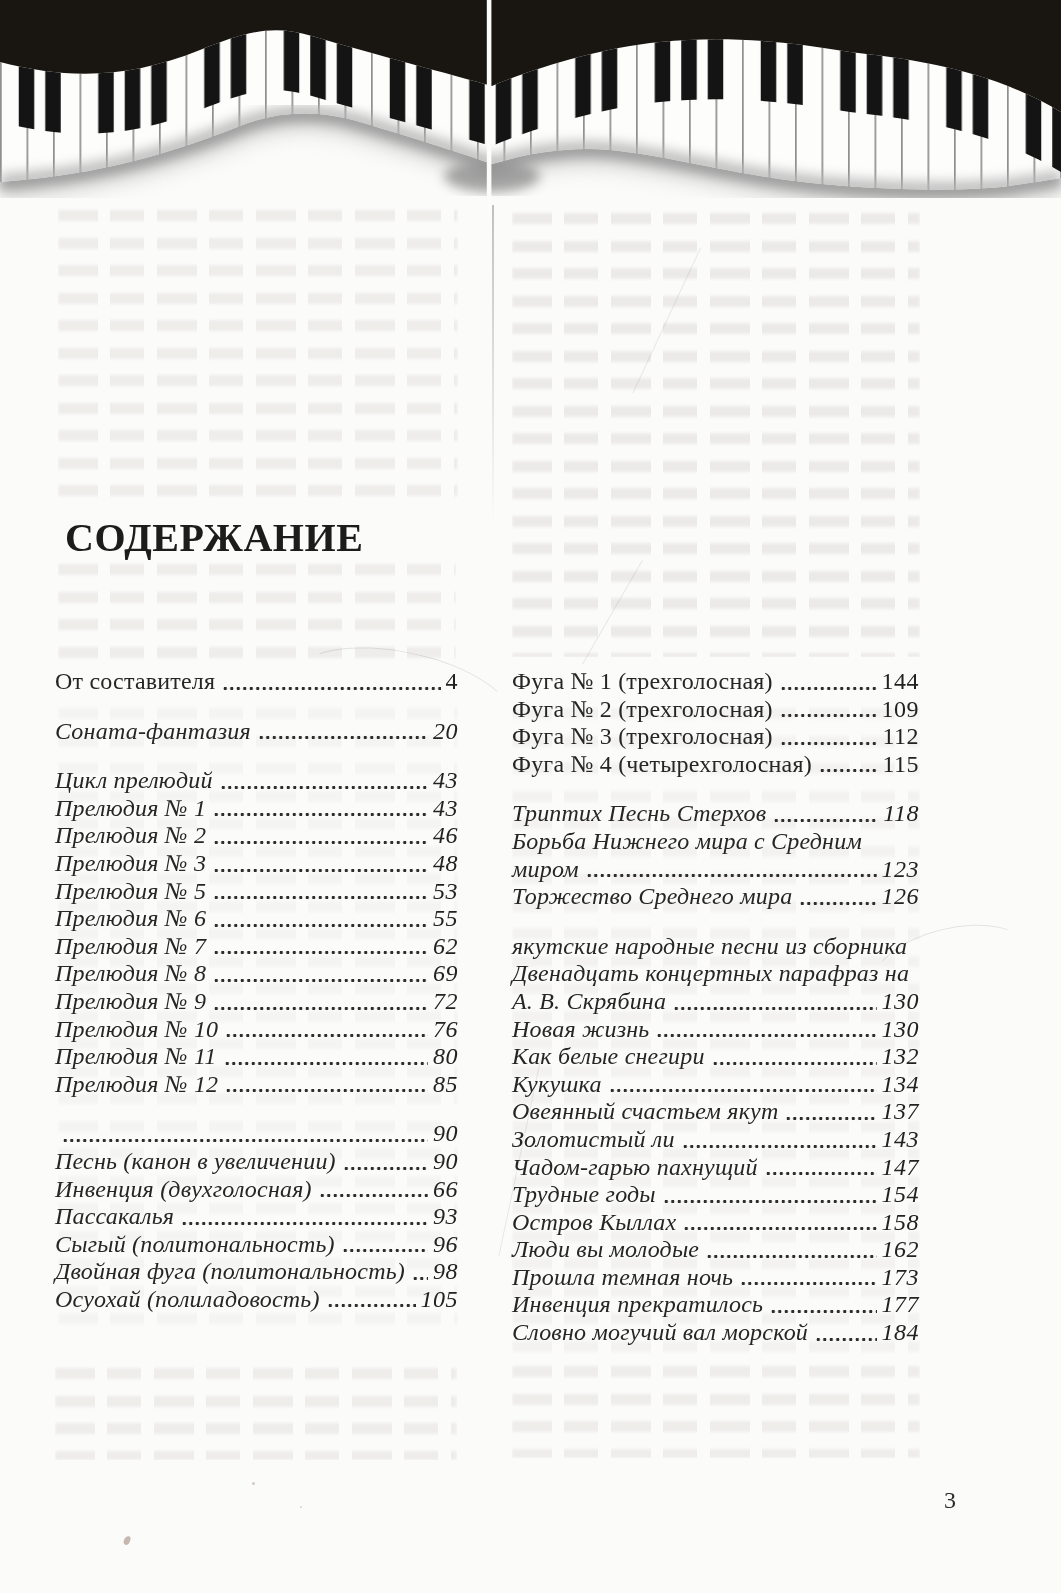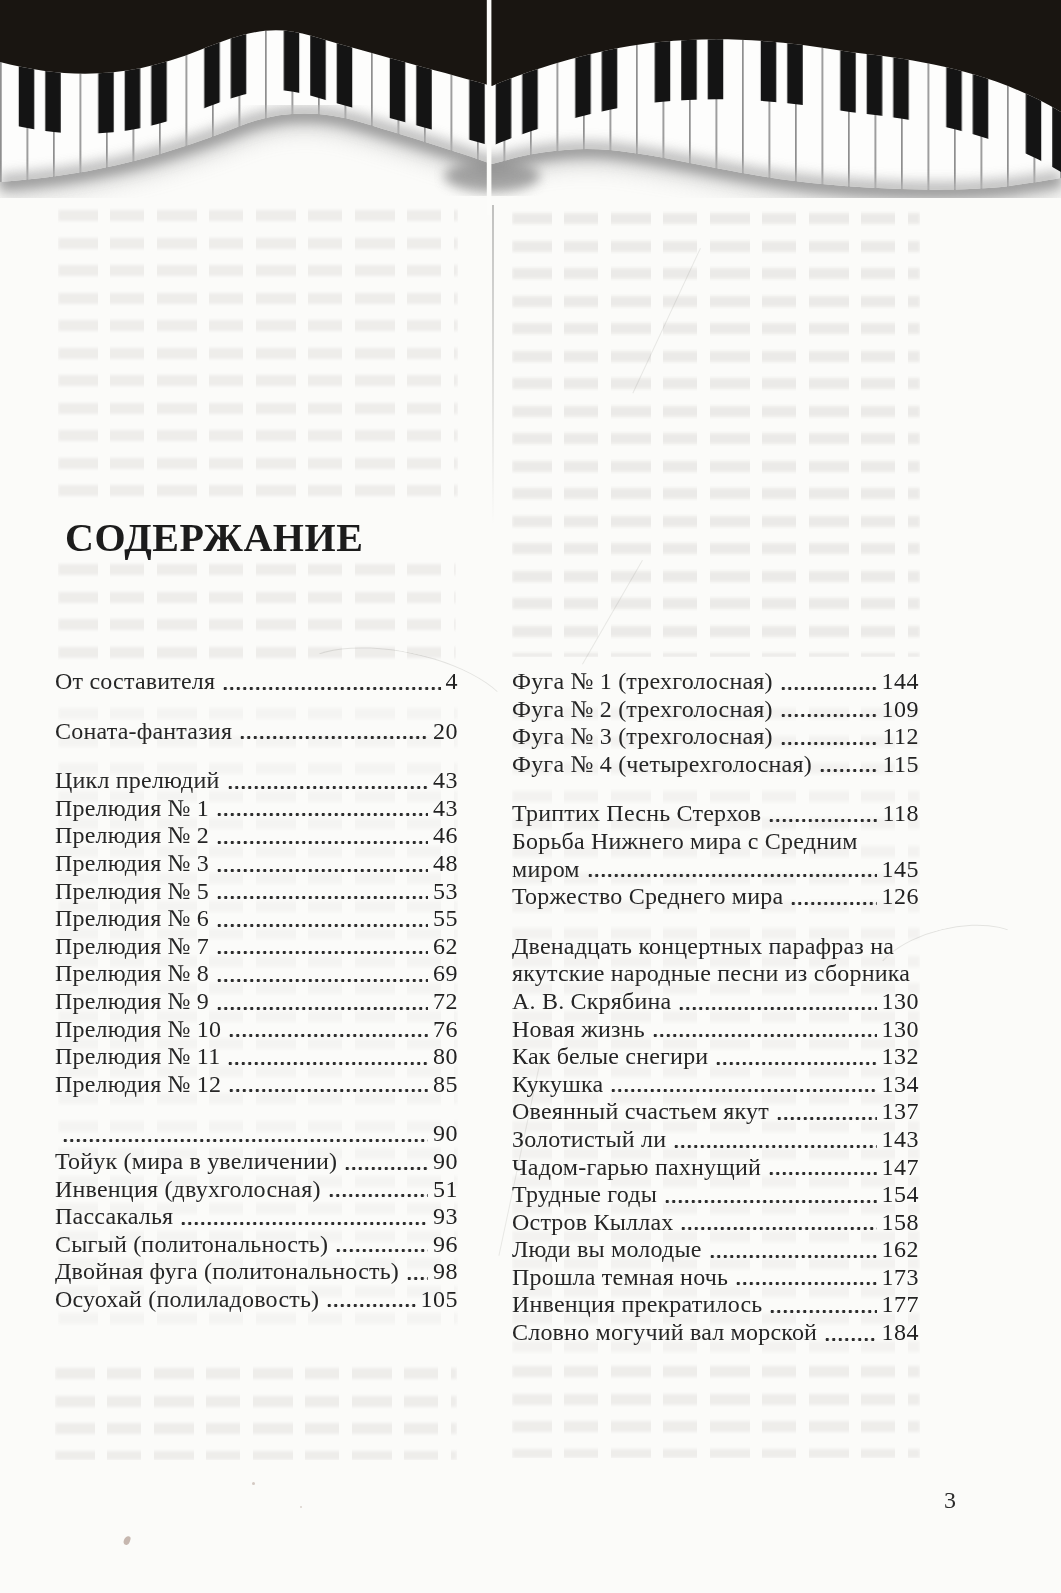--- a/index.html
+++ b/index.html
@@ -24,21 +24,21 @@
   .gutter-line{position:absolute;left:492px;top:205px;width:1.5px;height:320px;z-index:2;
     background:linear-gradient(to bottom,rgba(40,40,40,.28),rgba(40,40,40,0));}
   
   .title{
     position:absolute;left:54px;top:514px;z-index:2;
     font-size:40px;font-weight:700;letter-spacing:.6px;color:#1c1c1c;white-space:nowrap;margin-left:11px;
   }
   .toc-col{position:absolute;top:668px;z-index:2;}
   #toc-left{left:55px;width:403px;}
   #toc-right{left:512px;width:407px;}
-  .toc-group + .toc-group{margin-top:22px;}
+  .toc-group + .toc-group{margin-top:22px;font-style:italic;}
   .toc-line{display:flex;align-items:flex-start;line-height:27.6px;height:27.6px;}
   .toc-text{font-size:24px;white-space:nowrap;letter-spacing:.2px;color:#262626;}
   .toc-page{font-size:24px;letter-spacing:.5px;color:#222;}
   .leader{
     flex:1 1 auto;align-self:flex-end;height:5px;margin:0 5px 5px 7px;min-width:8px;
     background-image:radial-gradient(circle,#2e2e2e 1.5px,rgba(0,0,0,0) 1.95px);
     background-size:6.5px 5px;background-repeat:repeat-x;background-position:left center;
   }
   .folio{position:absolute;left:944px;top:1487px;z-index:2;font-size:24px;color:#2b2b2b;}
 </style>
@@ -179,28 +179,28 @@
         <span class="leader"></span>
         <span class="toc-page">85</span>
       </div>
     </div>
     <div class="toc-group">
       <div class="toc-line">
         <span class="leader"></span>
         <span class="toc-page">90</span>
       </div>
       <div class="toc-line">
-        <span class="toc-text">Тойук (мира в увеличении)</span>
+        <span class="toc-text">Песнь (канон в увеличении)</span>
         <span class="leader"></span>
         <span class="toc-page">90</span>
       </div>
       <div class="toc-line">
         <span class="toc-text">Инвенция (двухголосная)</span>
         <span class="leader"></span>
-        <span class="toc-page">51</span>
+        <span class="toc-page">66</span>
       </div>
       <div class="toc-line">
         <span class="toc-text">Пассакалья</span>
         <span class="leader"></span>
         <span class="toc-page">93</span>
       </div>
       <div class="toc-line">
         <span class="toc-text">Сыгый (политональность)</span>
         <span class="leader"></span>
         <span class="toc-page">96</span>
@@ -245,34 +245,34 @@
         <span class="toc-text">Триптих Песнь Стерхов</span>
         <span class="leader"></span>
         <span class="toc-page">118</span>
       </div>
       <div class="toc-line">
         <span class="toc-text">Борьба Нижнего мира с Средним</span>
       </div>
       <div class="toc-line">
         <span class="toc-text">миром</span>
         <span class="leader"></span>
-        <span class="toc-page">145</span>
+        <span class="toc-page">123</span>
       </div>
       <div class="toc-line">
         <span class="toc-text">Торжество Среднего мира</span>
         <span class="leader"></span>
         <span class="toc-page">126</span>
       </div>
     </div>
     <div class="toc-group">
       <div class="toc-line">
+        <span class="toc-text">якутские народные песни из сборника</span>
+      </div>
+      <div class="toc-line">
         <span class="toc-text">Двенадцать концертных парафраз на</span>
-      </div>
-      <div class="toc-line">
-        <span class="toc-text">якутские народные песни из сборника</span>
       </div>
       <div class="toc-line">
         <span class="toc-text">А. В. Скрябина</span>
         <span class="leader"></span>
         <span class="toc-page">130</span>
       </div>
       <div class="toc-line">
         <span class="toc-text">Новая жизнь</span>
         <span class="leader"></span>
         <span class="toc-page">130</span>

